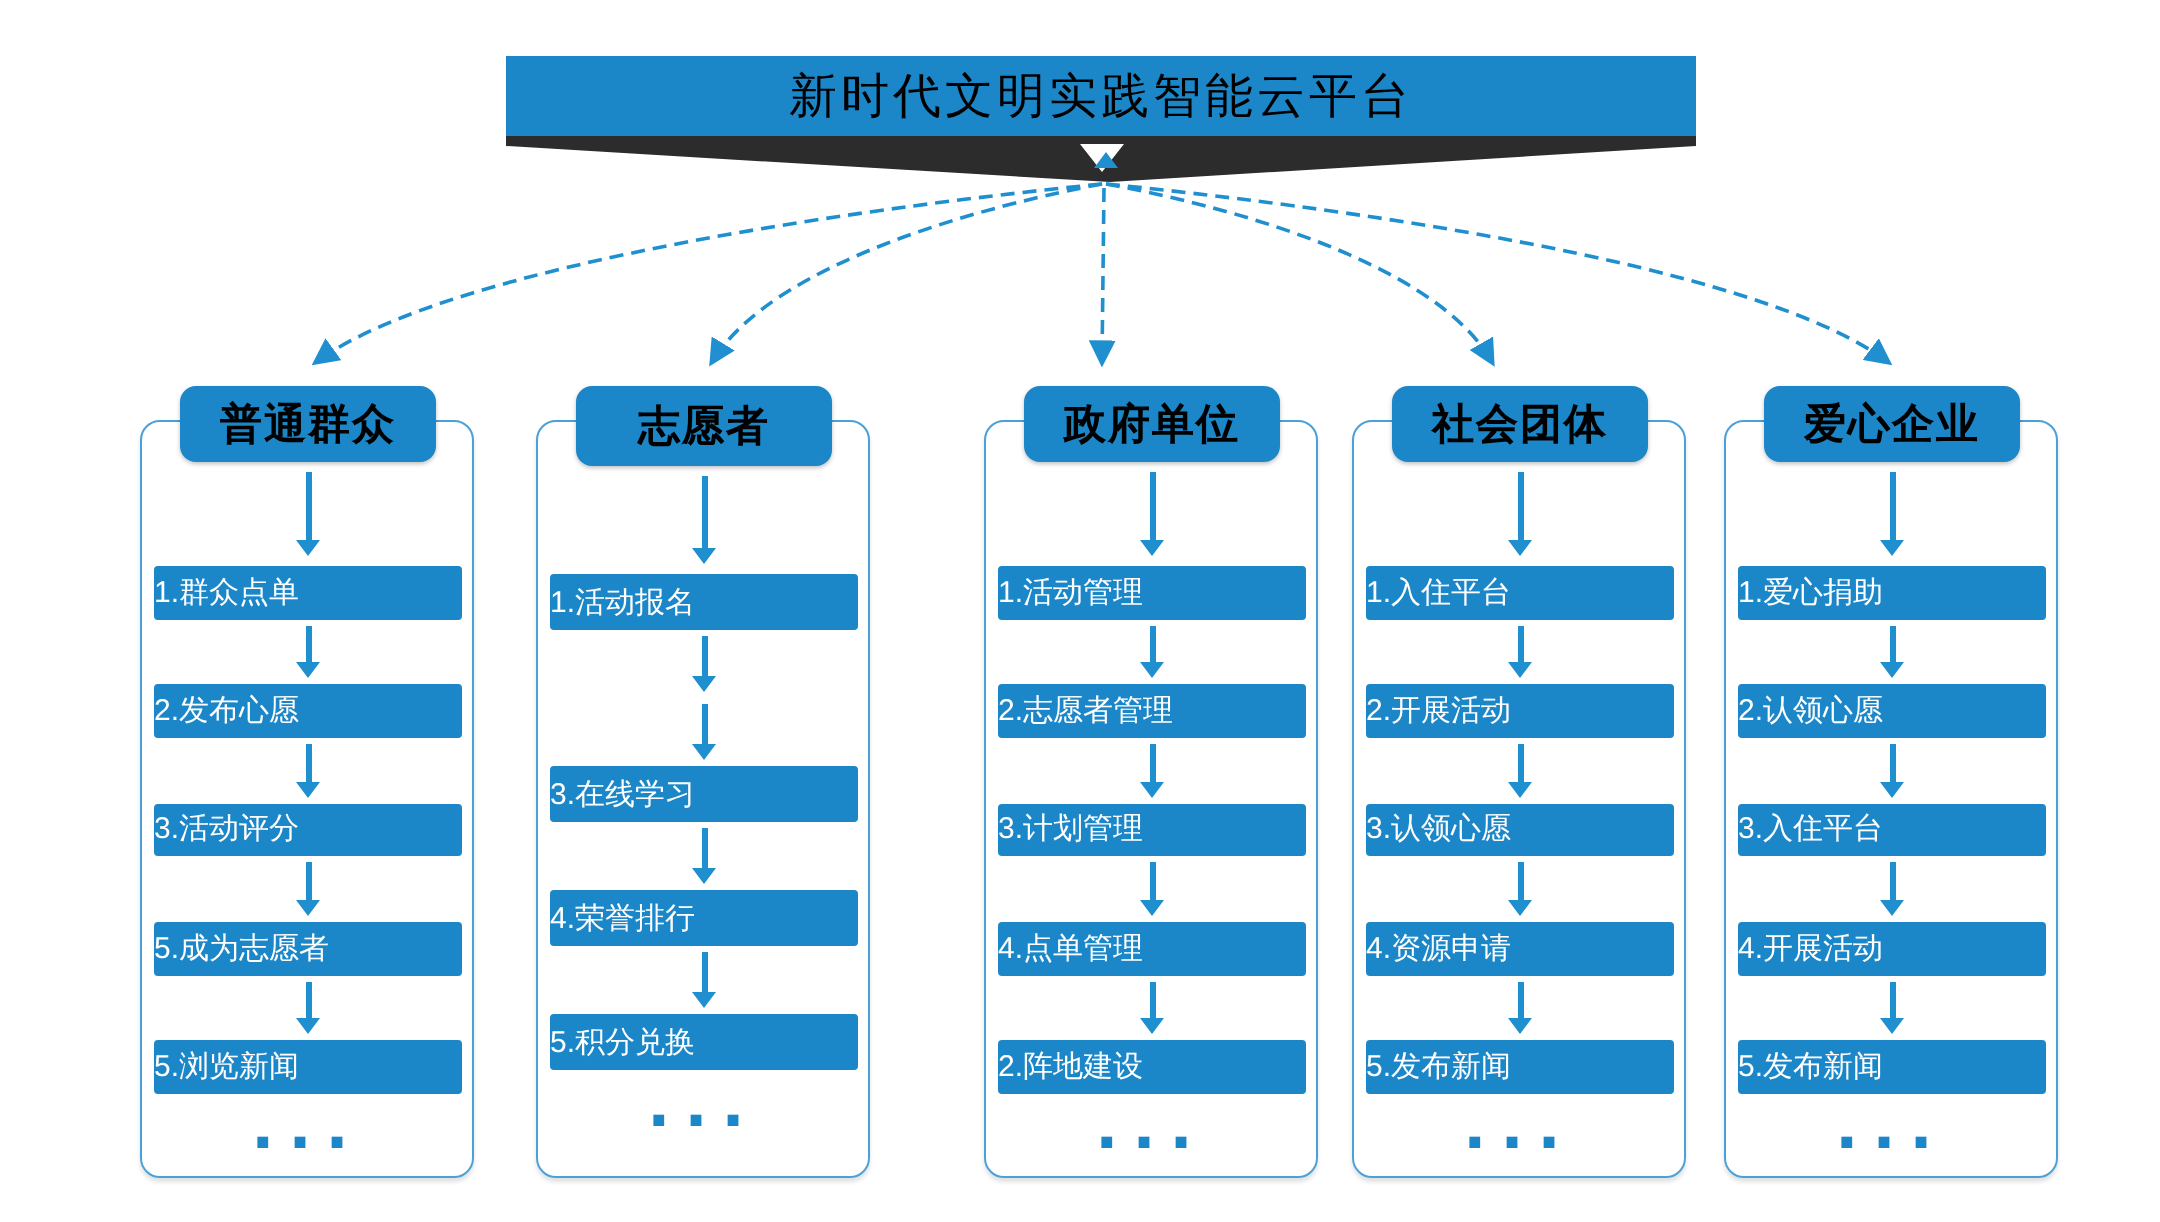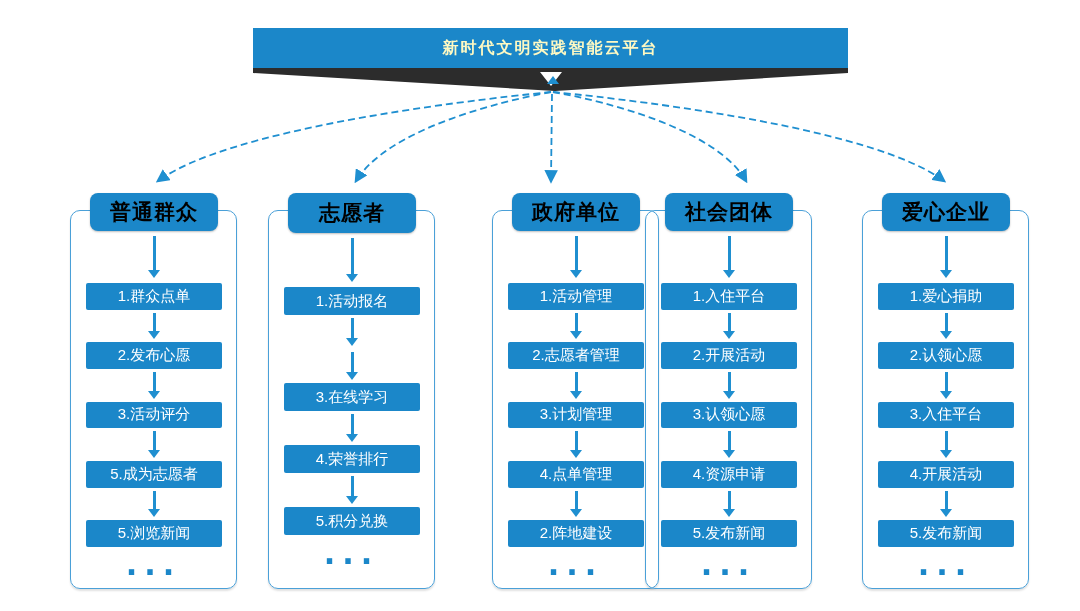--- a/index.html
+++ b/index.html
@@ -10,21 +10,21 @@
     font-family:"Liberation Sans", sans-serif;
     overflow:hidden;
   }
   
   .banner{
     position:absolute;left:253px;top:28px;width:595px;height:40px;
     background:#1b87c9;
     display:flex;align-items:center;justify-content:center;
   }
   .banner span{
-    color:#fef9c3;font-size:16px;font-weight:bold;letter-spacing:2px;
+    color:#000000;font-size:24px;font-weight:normal;letter-spacing:2px;
   }
   .wedge{position:absolute;left:253px;top:68px;width:595px;height:26px;}
   .links{position:absolute;left:0;top:0;width:1080px;height:611px;pointer-events:none;}
 
   
   .column{
     position:absolute;top:193px;width:168px;height:400px;
   }
   .col-frame{
     position:absolute;left:0;top:17px;width:165px;height:377px;
@@ -37,23 +37,23 @@
     display:flex;flex-direction:column;align-items:center;
   }
   .col-header{
     width:128px;height:40px;border-radius:8px;
     background:#1b87c9;
     display:flex;align-items:center;justify-content:center;
     box-shadow:0 1px 2px rgba(0,0,0,0.25);
   }
   .col-header span{color:#000000;font-size:21px;font-weight:bold;letter-spacing:1px;}
   .item{
-    width:136px;height:28px;border-radius:2px;
+    width:154px;height:28px;border-radius:2px;
     background:#1b87c9;
-    display:flex;align-items:center;justify-content:center;
+    display:flex;align-items:center;
   }
   .item span{color:#ffffff;font-size:15px;}
   
   .arrow{display:flex;flex-direction:column;align-items:center;height:28px;padding:3px 0;}
   .arrow.long{height:44px;padding:5px 0;}
   .arrow .stem{width:3px;flex:1;background:#1f8fd0;}
   .arrow .head{
     width:0;height:0;
     border-left:6px solid transparent;border-right:6px solid transparent;
     border-top:8px solid #1f8fd0;
@@ -225,21 +225,21 @@
         </div>
       <div class="item">
           <span>2.阵地建设</span>
         </div>
       <div class="dots">
           <span>...</span>
         </div>
     </div>
   </div>
 
-  <div class="column" style="left:645px">
+  <div class="column" style="left:676px">
     <div class="col-frame"></div>
     <div class="col-inner">
       <div class="col-header">
         <span>社会团体</span>
       </div>
       <div class="arrow long">
           <i class="stem"></i>
           <i class="head"></i>
         </div>
       <div class="item">

